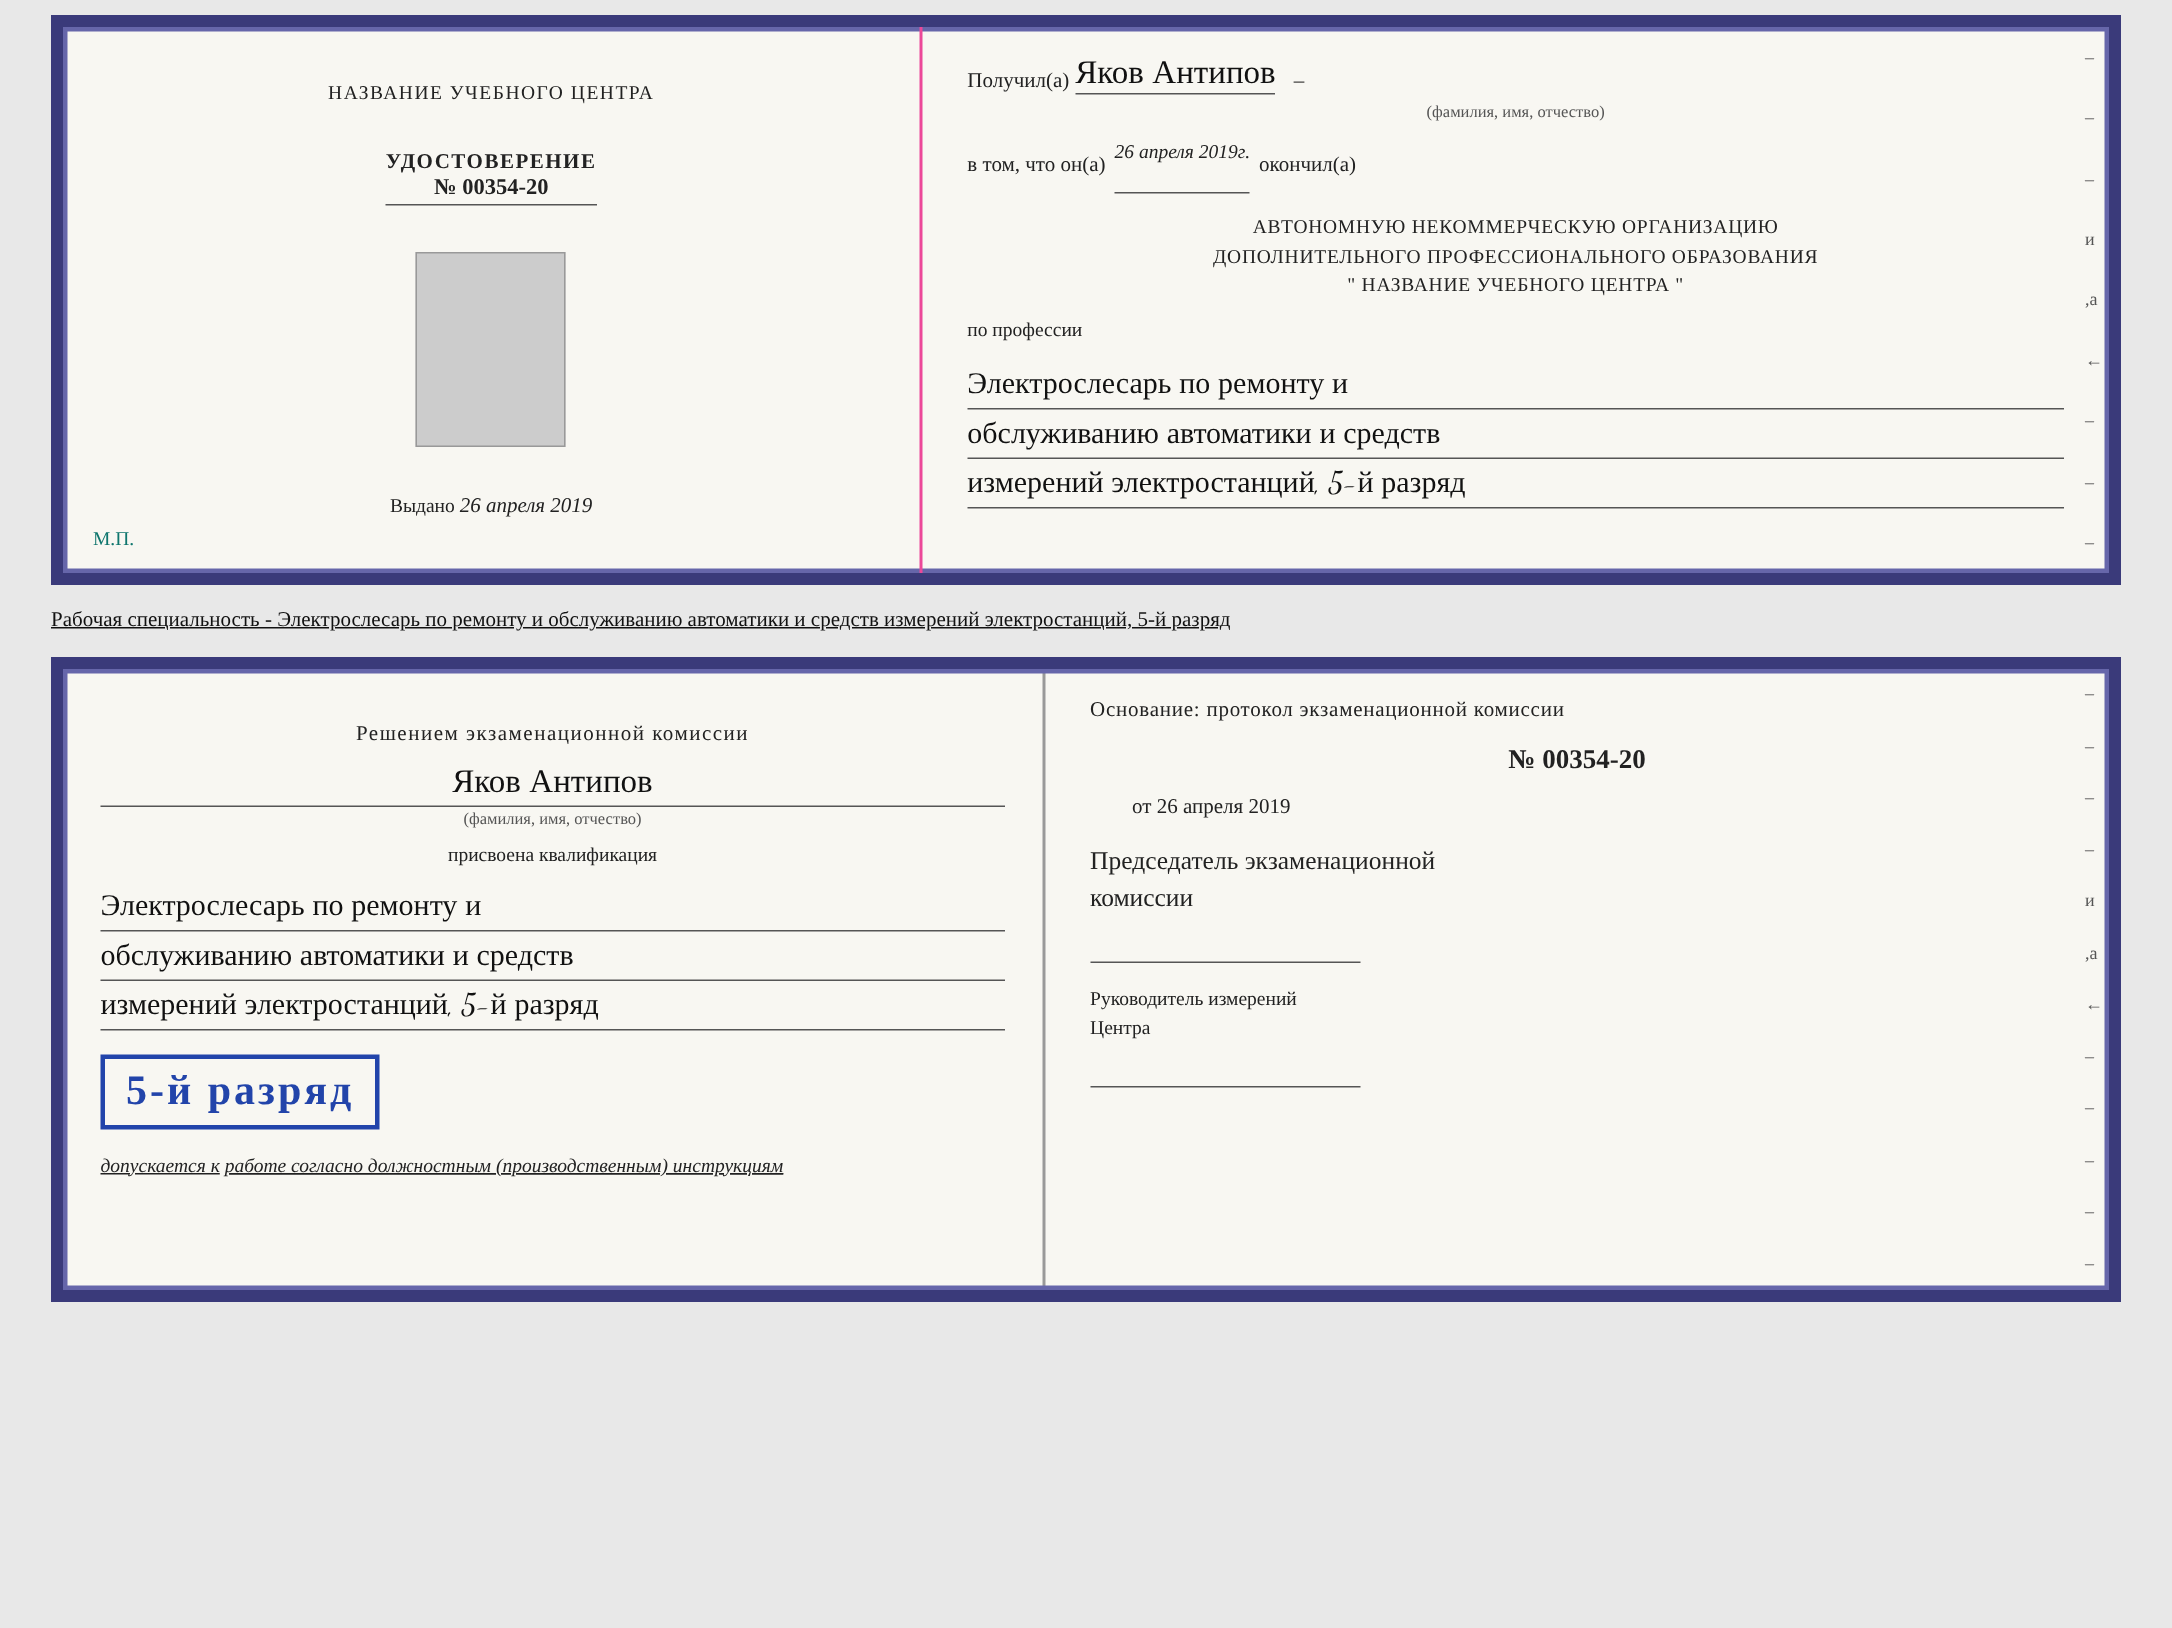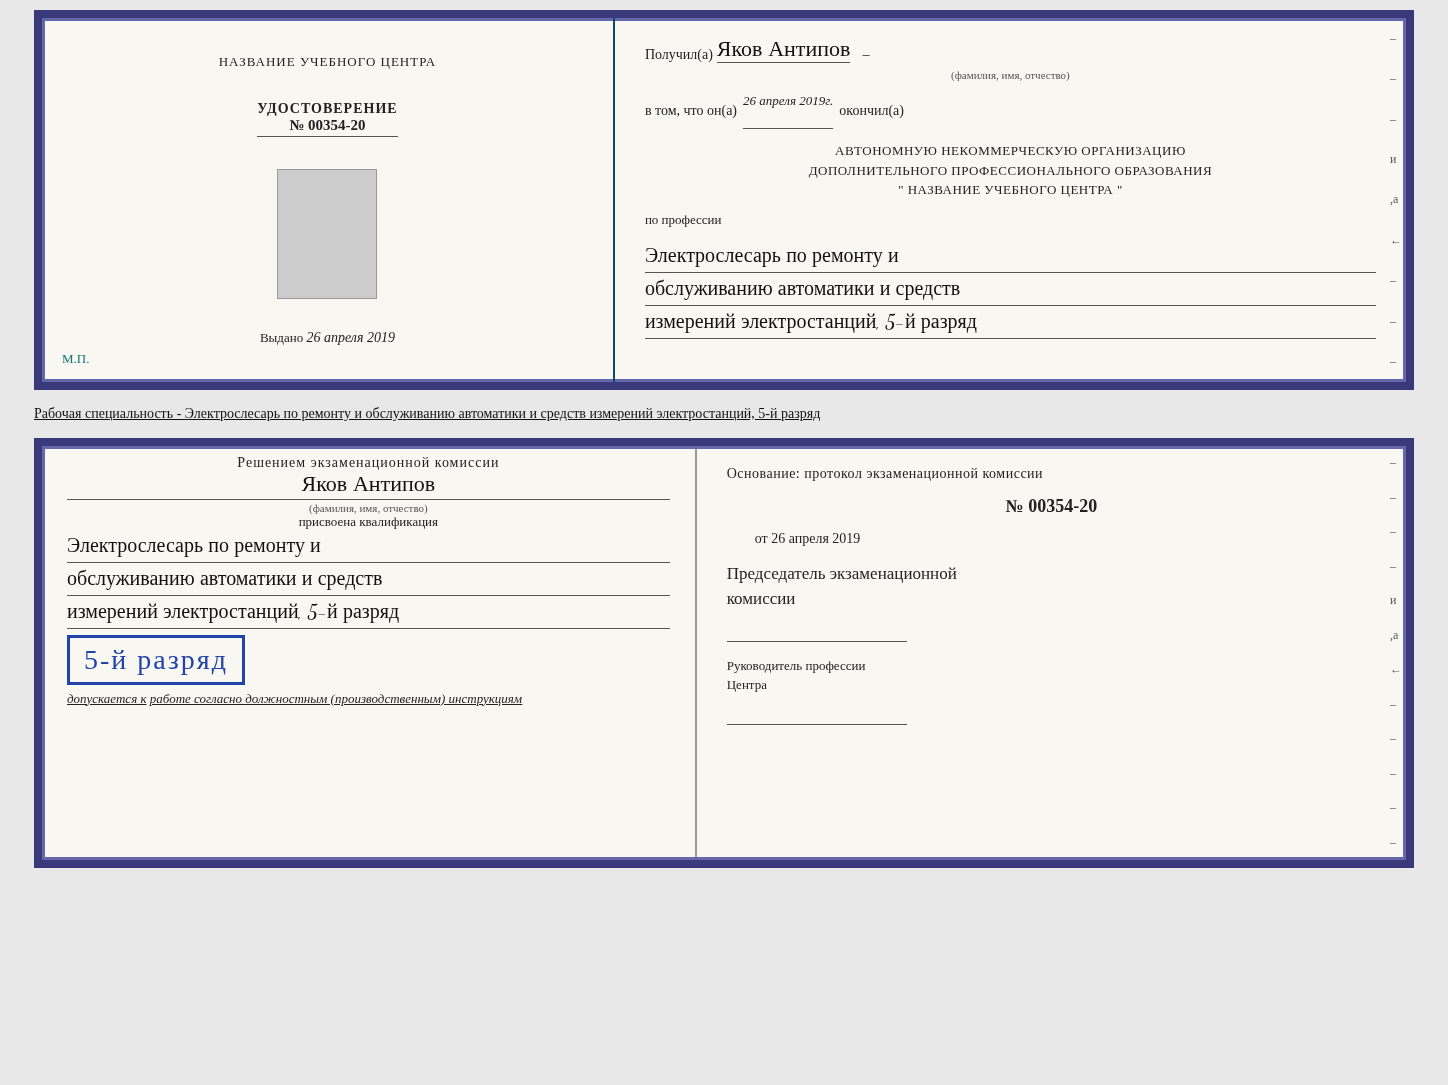--- a/index.html
+++ b/index.html
@@ -34,21 +34,21 @@
     .cert-top::before {
       content: '';
       position: absolute;
       top: 0; left: 0; right: 0; bottom: 0;
       border: 3px solid #6666aa;
       pointer-events: none;
     }
 
     .cert-left {
       width: 42%;
-      border-right: 2px solid #0c4a6e;
+      border-right: 2px solid #ec4899;
       padding: 20px 29px;
       display: flex;
       flex-direction: column;
       align-items: center;
       justify-content: space-around;
       position: relative;
     }
 
     .cert-right {
       width: 58%;
@@ -204,23 +204,24 @@
       content: '';
       position: absolute;
       top: 0; left: 0; right: 0; bottom: 0;
       border: 3px solid #6666aa;
       pointer-events: none;
     }
 
     .cert-bottom-left {
       width: 48%;
       border-right: 2px solid #999;
-      padding: 9px 25px;
-      display: flex;
-      flex-direction: column;
+      padding: 36px 25px;
+      display: flex;
+      flex-direction: column;
+      gap: 10px;
     }
 
     .cert-bottom-right {
       width: 52%;
       padding: 20px 30px;
       display: flex;
       flex-direction: column;
       gap: 14px;
     }
 
@@ -254,21 +255,21 @@
       border-bottom: 1px solid #555;
       line-height: 1.6;
     }
 
     .razryad-badge {
       border: 3px solid #2244aa;
       padding: 6px 14px;
       display: inline-block;
       color: #2244aa;
       font-size: 28px;
-      font-weight: normal;
+      font-weight: bold;
       letter-spacing: 2px;
       margin: 6px 0;
       text-align: center;
     }
 
     .dopuskaetsya {
       font-size: 13px;
       color: #222;
     }
 
@@ -441,21 +442,21 @@
         <span>26 апреля 2019</span>
       </div>
 
       <div class="predsedatel-block">
         <div>Председатель экзаменационной</div>
         <div>комиссии</div>
         <div class="signature-line"></div>
       </div>
 
       <div class="rukovoditel-block">
-        <div>Руководитель профессии</div>
+        <div>Руководитель измерений</div>
         <div>Центра</div>
         <div class="signature-line"></div>
       </div>
 
       <div class="right-dashes">
         <span>–</span>
           <span>–</span>
           <span>–</span>
           <span>–</span>
           <span>и</span>

